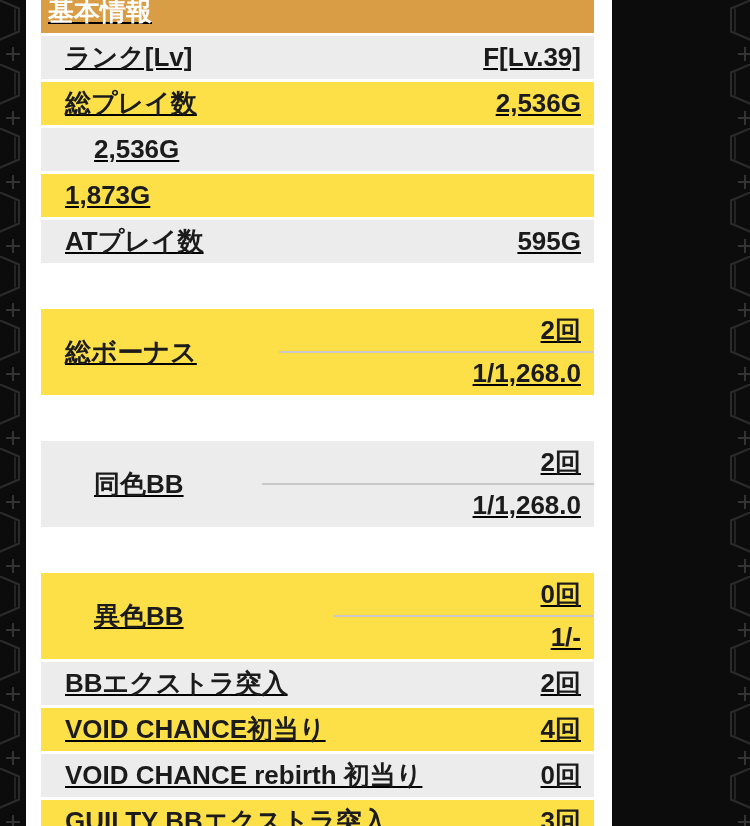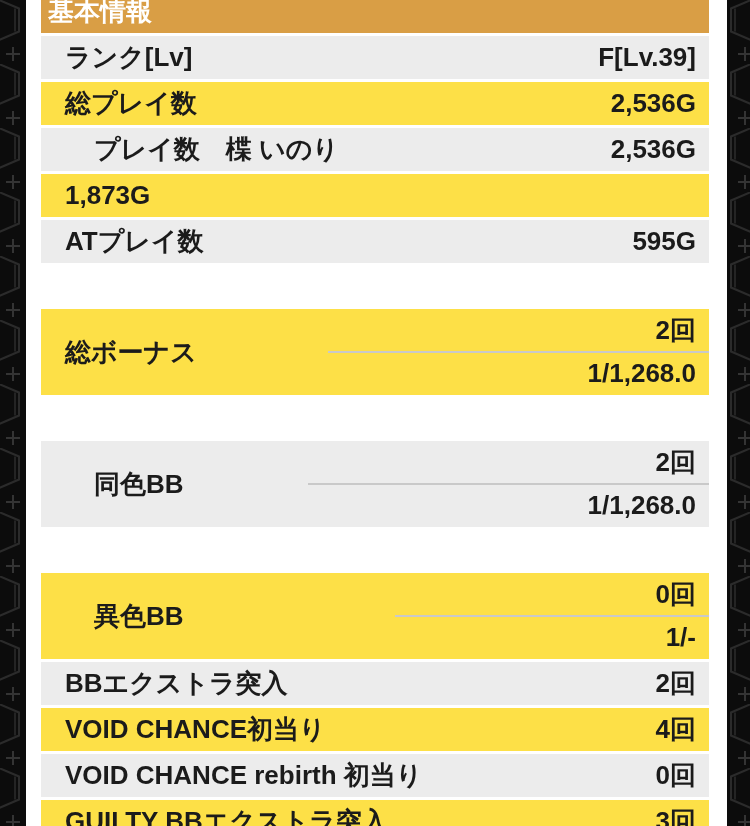--- a/index.html
+++ b/index.html
@@ -6,22 +6,22 @@
   body{
     width:750px;height:826px;overflow:hidden;position:relative;
     background:#0c0c0c;
     font-family:"Liberation Sans","DejaVu Sans",sans-serif;
   }
   .stage{position:absolute;inset:0;}
   .hex-strip{position:absolute;top:0;height:826px;display:block;}
   .hex-strip.left{left:0;}
   .hex-strip.right{right:0;}
   .page{
-    position:absolute;top:0;left:26px;width:701px;height:826px;
-    background:#ffffff;overflow:hidden;
+    position:absolute;top:0;left:26px;width:586px;height:826px;
+    background:#ffffff;overflow:hidden;text-decoration:underline;
   }
   .table{margin:0 18px 0 15px;}
   .section-header{
     height:43px;margin-top:11px;
     background:var(--accent,#D99E45);
     color:#ffffff;font-size:26px;font-weight:700;
     display:flex;align-items:center;
     padding-left:7px;box-sizing:border-box;
   }
   .section-header.first{margin-top:-10px;}
@@ -92,21 +92,20 @@
         <span class="label">ランク[Lv]</span>
         <span class="value">F[Lv.39]</span>
       </div>
 
       <div class="row lt">
         <span class="label">総プレイ数</span>
         <span class="value">2,536G</span>
       </div>
 
       <div class="row alt indent">
-        <span class="label">プレイ数　楪 いのり</span>
         <span class="value">2,536G</span>
       </div>
 
       <div class="row lt">
         <span class="value">1,873G</span>
       </div>
 
       <div class="row alt">
         <span class="label">ATプレイ数</span>
         <span class="value">595G</span>

